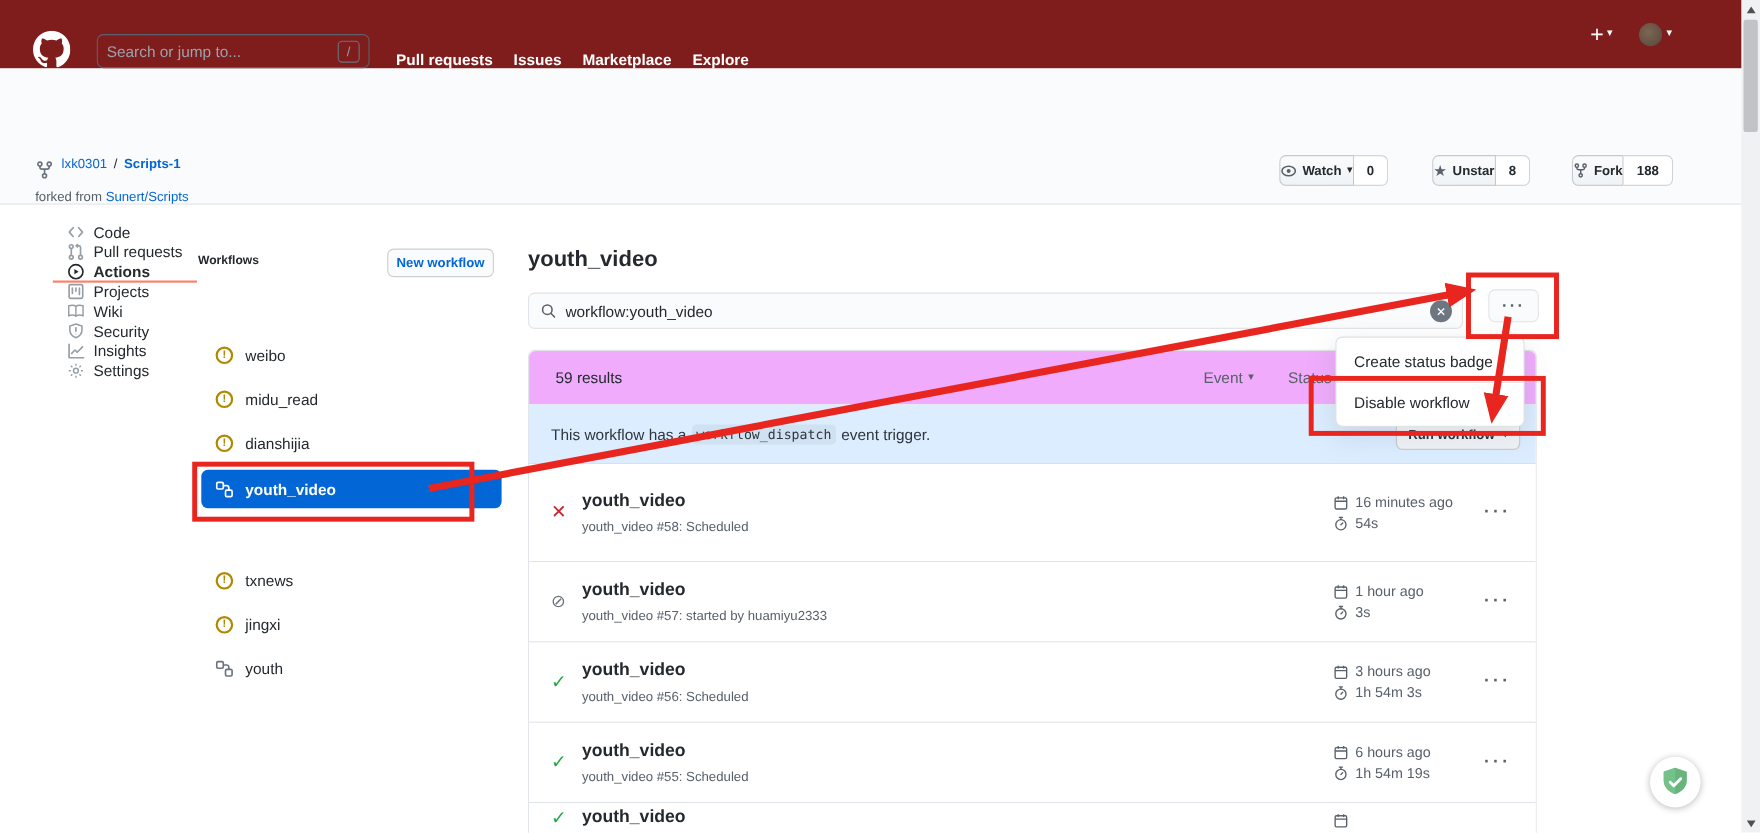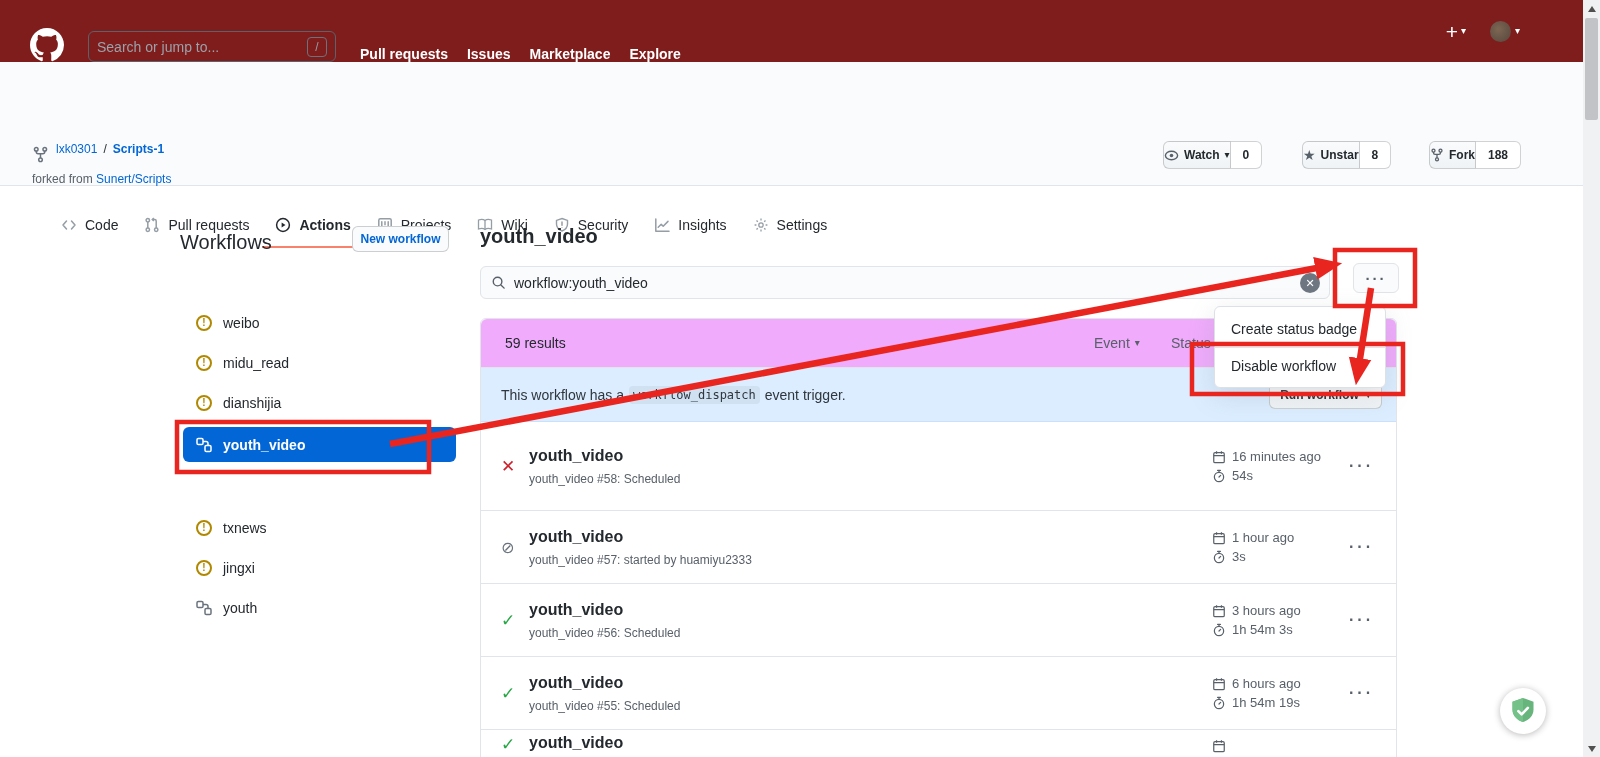--- a/index.html
+++ b/index.html
@@ -37,29 +37,29 @@
   .fork-note .src { color:#0366d6; cursor:pointer; }
 
   .btn-group { position:absolute; top:79px; height:28px; display:flex; font-size:12px; font-weight:600; color:#24292e; }
   .btn-main { display:flex; align-items:center; gap:5px; padding:0 0; background:linear-gradient(#fafbfc,#eff3f6); border:1px solid rgba(27,31,35,.2); border-radius:6px 0 0 6px; cursor:pointer; }
   .btn-main .b-icon { color:#586069; display:flex; }
   .btn-count { display:flex; align-items:center; padding:0 12px; background:#fff; border:1px solid rgba(27,31,35,.2); border-left:none; border-radius:0 6px 6px 0; cursor:pointer; }
   .grp-watch { left:1163px; } .grp-star { left:1302px; } .grp-fork { left:1429px; }
   .star-glyph { font-size:14px; color:#586069; line-height:1; }
 
   
-  .tabs { position:absolute; left:48px; top:141px; height:45px; display:flex; }
+  .tabs { position:absolute; left:48px; top:141px; height:45px; display:flex;flex-direction:column; }
   .tab { display:flex; align-items:center; gap:8px; padding:0 13px; font-size:14px; color:#24292e; border-bottom:2px solid transparent; cursor:pointer; white-space:nowrap; }
   .tab .t-icon { color:#959da5; display:flex; }
   .tab.active { font-weight:600; border-bottom-color:#f9826c; }
   .tab.active .t-icon { color:#24292e; }
 
   
   .sidebar { position:absolute; left:160px; top:210px; width:320px; height:420px; }
-  .sb-title { position:absolute; left:20px; top:21px; font-size:20px; font-weight:400; }
+  .sb-title { position:absolute; left:20px; top:21px; font-size:11px; font-weight:700; }
   .new-wf-btn { position:absolute; left:192px; top:16px; width:97px; height:26px; background:#fafbfc; border:1px solid rgba(27,31,35,.2); border-radius:6px; color:#0366d6; font-size:12px; font-weight:600; display:flex; align-items:center; justify-content:center; cursor:pointer; }
   .sb-item { position:absolute; left:36px; width:252px; height:34px; display:flex; align-items:center; gap:11px; font-size:14px; color:#24292e; cursor:pointer; border-radius:6px; }
   .sb-item .side-icons { width:16px; height:16px; position:relative; flex:0 0 auto; color:#6a737d; }
   .icon-warning, .icon-workflow { display:none; position:absolute; inset:0; }
   .ic-warning .icon-warning { display:flex; align-items:center; justify-content:center; width:16px; height:16px; border:2px solid #b08800; border-radius:50%; color:#b08800; font-size:10px; font-weight:700; line-height:1; }
   .ic-workflow .icon-workflow { display:block; }
   .sb-it-0 { top:56px; left:40px; } .sb-it-1 { top:96px; } .sb-it-2 { top:136px; }
   .sb-it-3 { top:176px; } .sb-it-4 { top:217px; height:35px; } .sb-it-5 { top:261px; }
   .sb-it-6 { top:301px; } .sb-it-7 { top:341px; } .sb-it-8 { top:381px; }
   .sb-item.selected { left:23px; width:273px; padding-left:13px; background:#0366d6; color:#fff; font-weight:600; }

